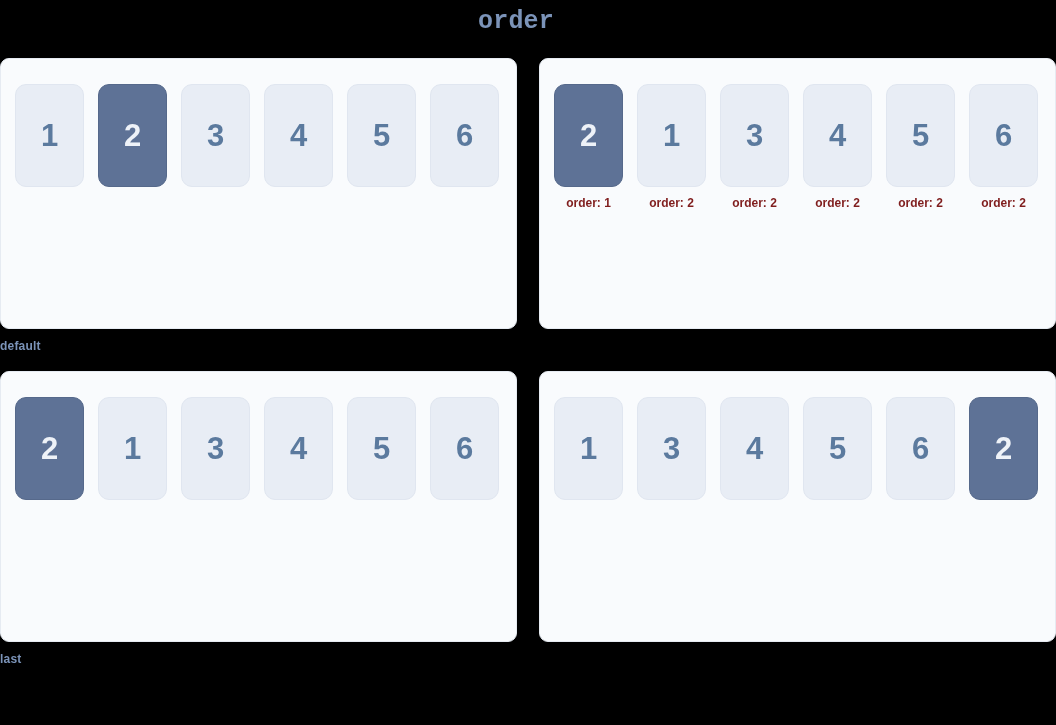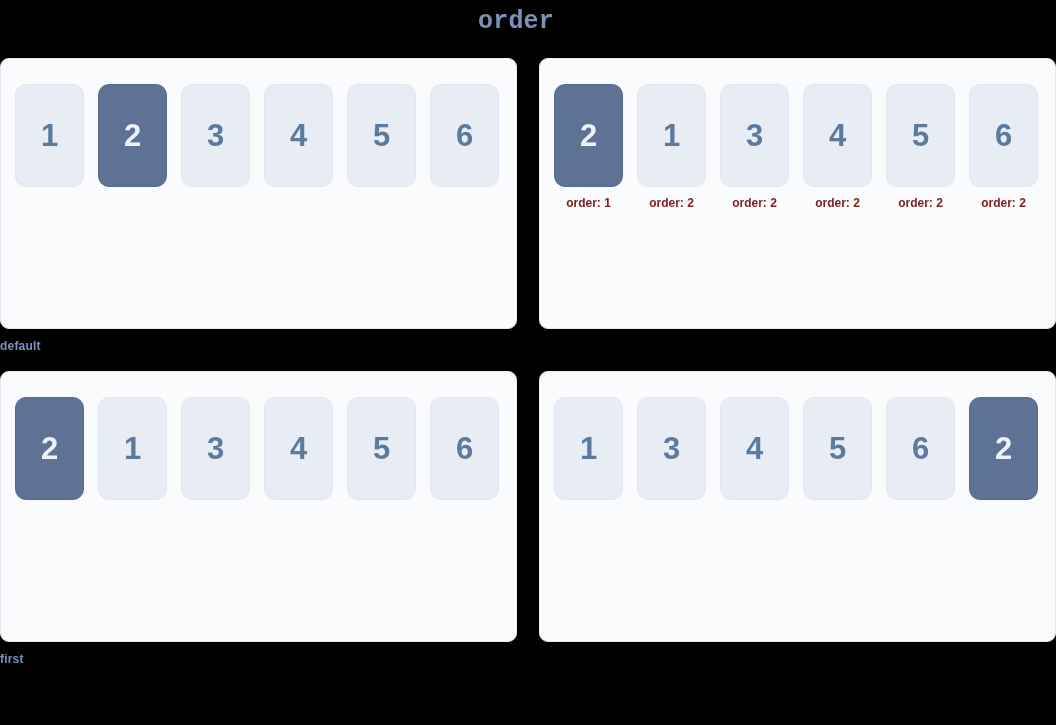--- a/index.html
+++ b/index.html
@@ -181,21 +181,21 @@
         <div class="card-wrap">
           <div class="card">4</div>
         </div>
         <div class="card-wrap">
           <div class="card">5</div>
         </div>
         <div class="card-wrap">
           <div class="card">6</div>
         </div>
       </div>
-    <div class="caption">first</div>
+    <div class="caption">last</div>
   </div>
 
   <div class="cell col-right row-bottom">
     <div class="panel">
         <div class="card-wrap">
           <div class="card">1</div>
         </div>
         <div class="card-wrap">
           <div class="card">3</div>
         </div>

